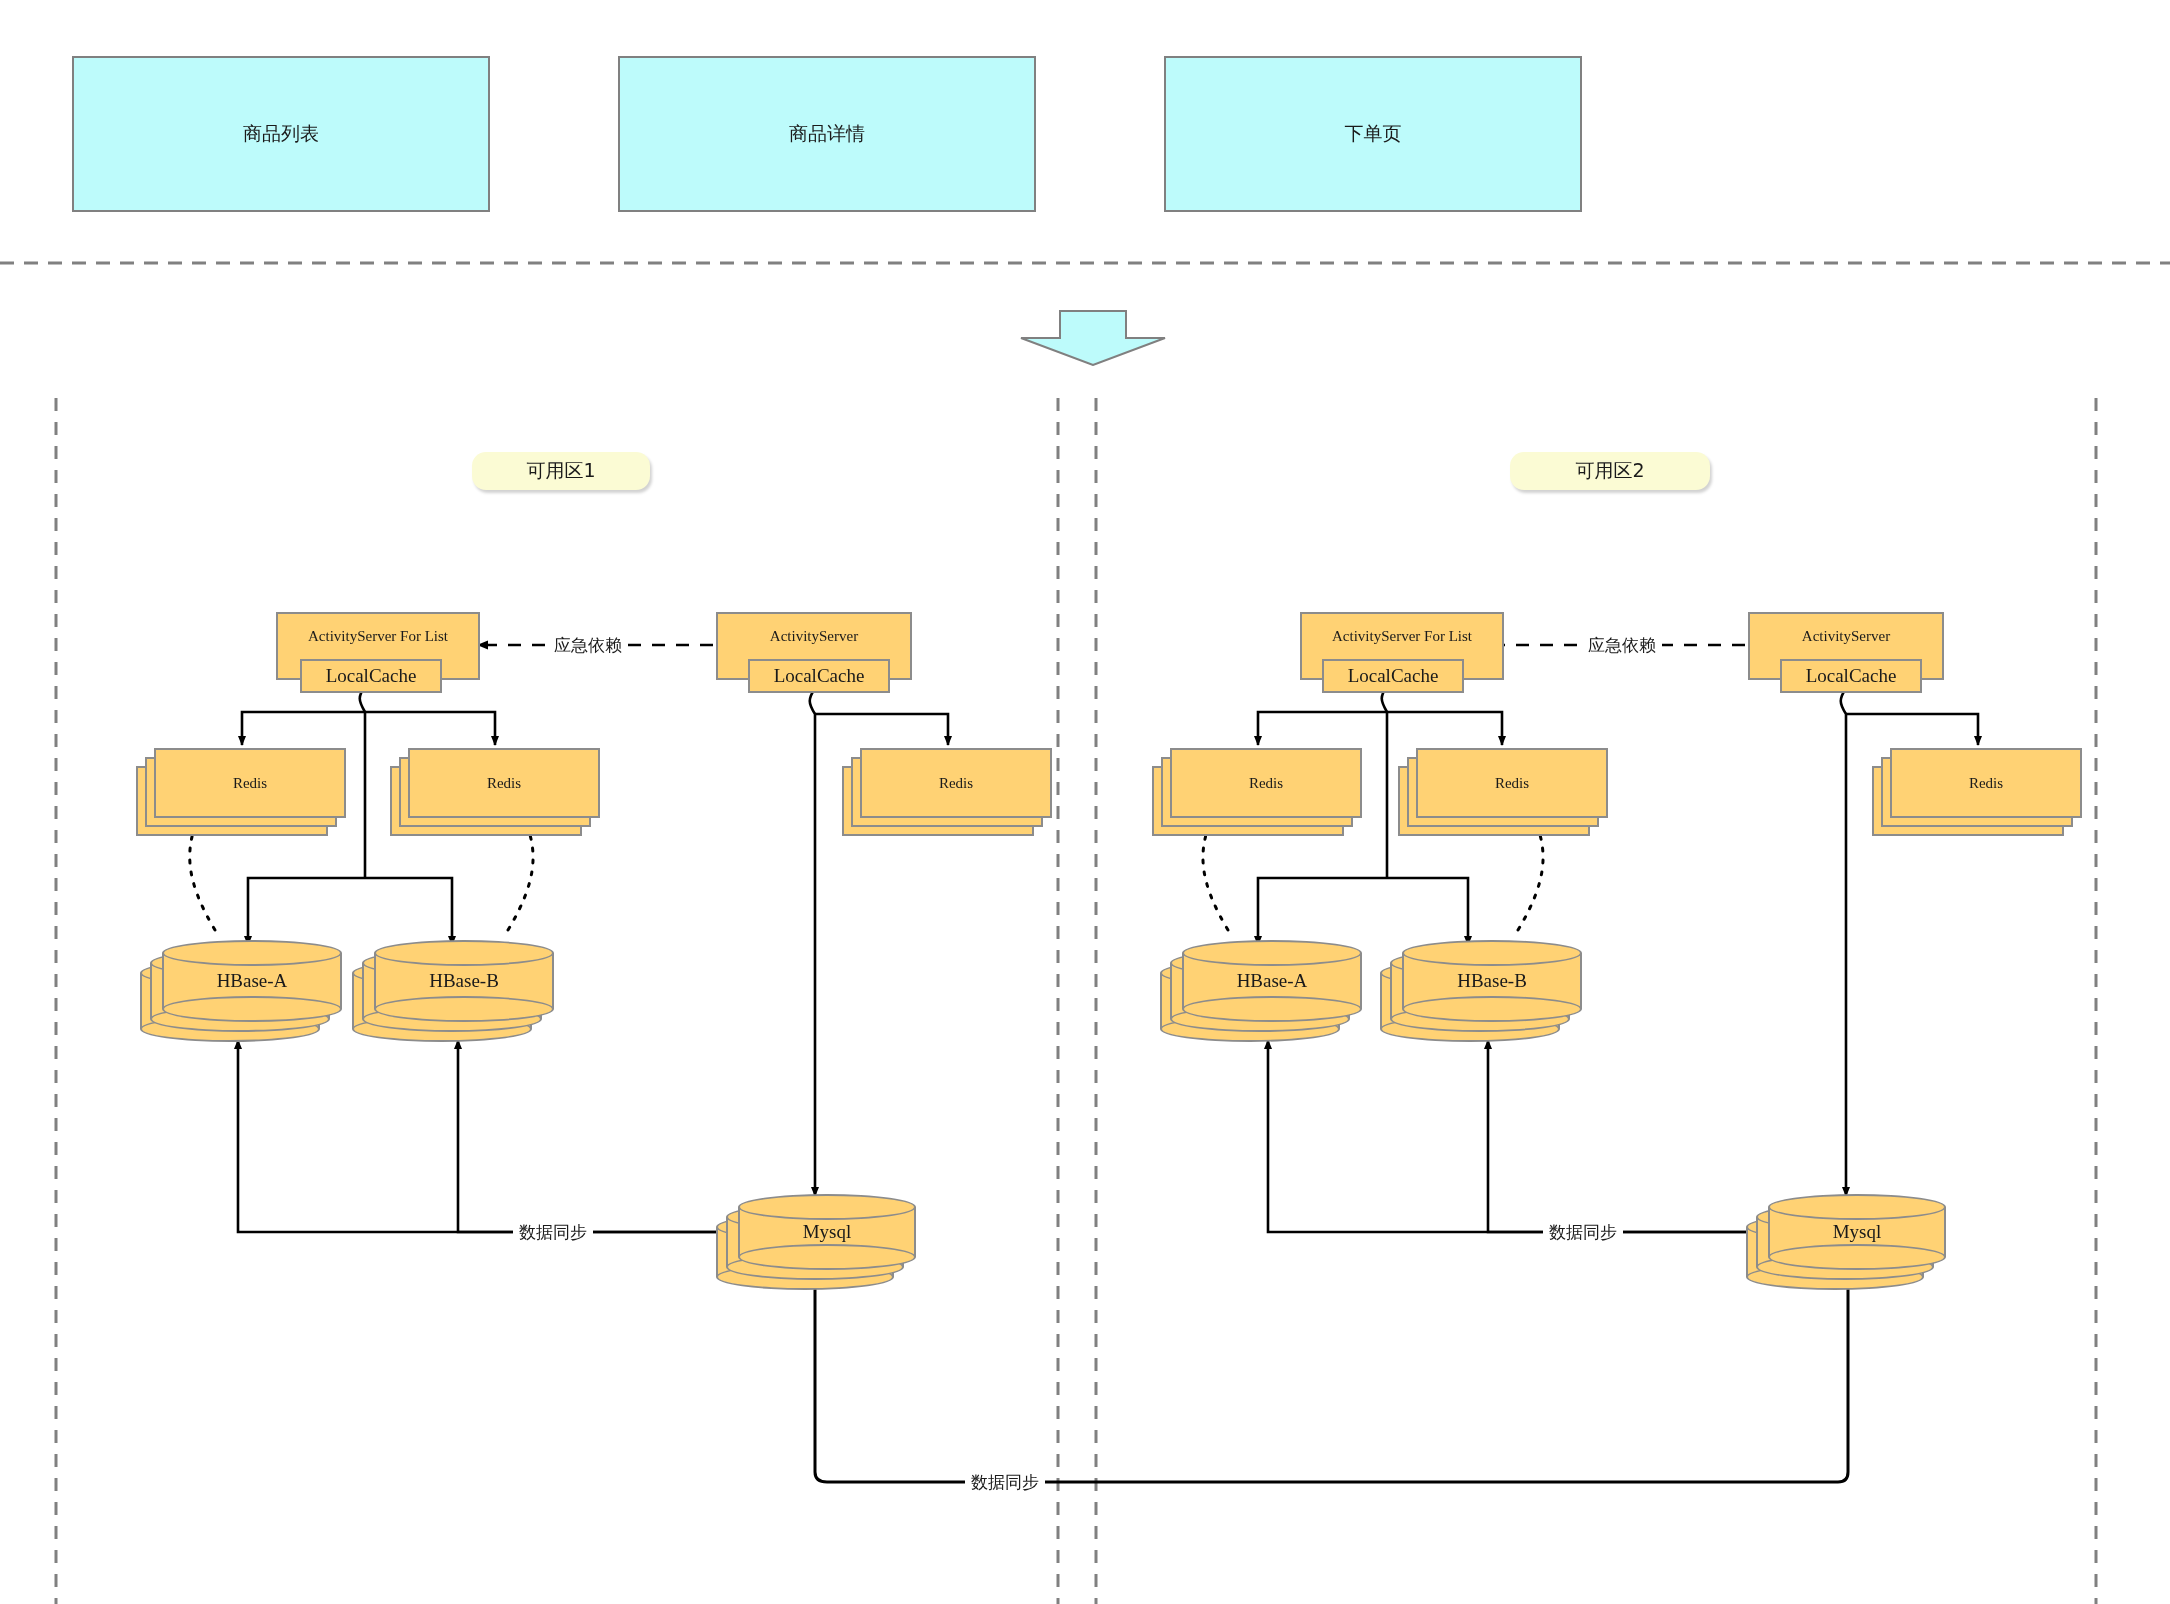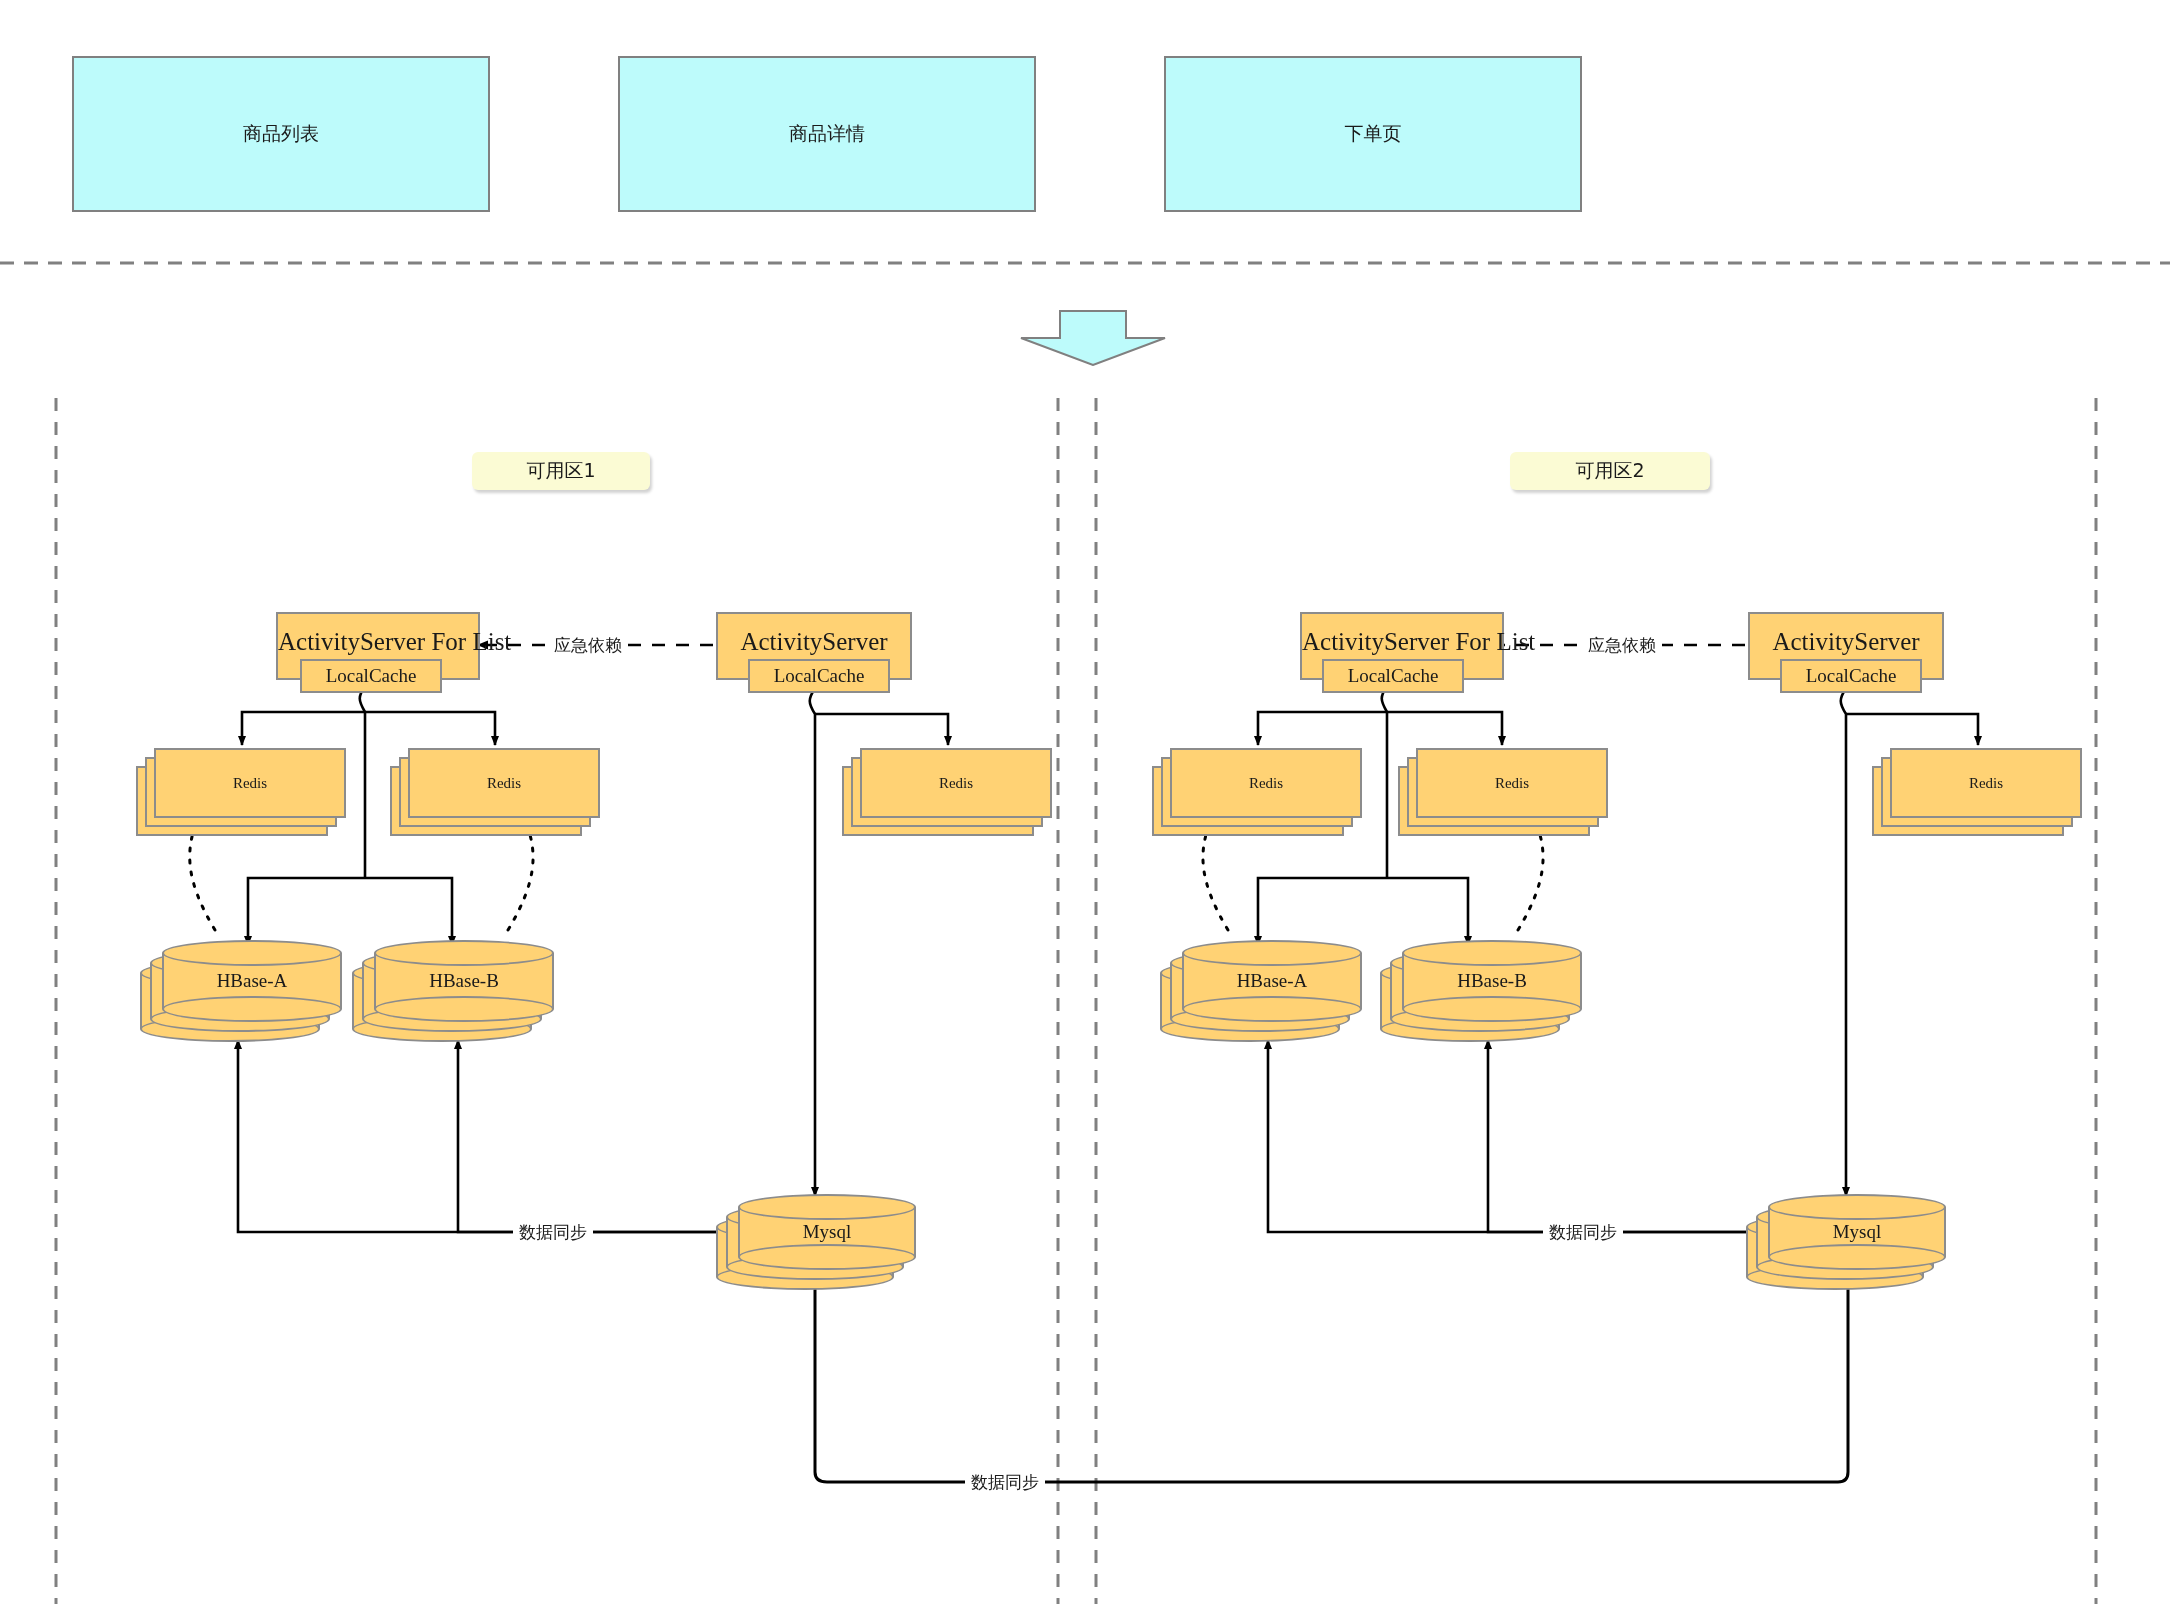--- a/index.html
+++ b/index.html
@@ -15,35 +15,35 @@
     position:absolute;box-sizing:border-box;
     background:#bdfbfb;border:2px solid #808080;
     display:flex;align-items:center;justify-content:center;
     font-size:19px;color:#1a1a1a;
     font-family:"DejaVu Sans","Liberation Sans",sans-serif;
   }
 
   
   .zone-pill{
     position:absolute;box-sizing:border-box;
-    background:#fbfbd4;border:none;border-radius:6px;
+    background:#fbfbd4;border:none;border-radius:14px;
     display:flex;align-items:center;justify-content:center;
     font-size:19px;color:#1a1a1a;
     font-family:"DejaVu Sans","Liberation Sans",sans-serif;
     box-shadow:2px 3px 3px rgba(0,0,0,0.18);
   }
 
   
   .srv{
     position:absolute;box-sizing:border-box;
     background:#ffd274;border:2px solid #8c8c8c;
   }
   .srv .srv-title{
     position:absolute;left:0;right:0;top:14px;
-    text-align:center;font-size:25px;color:#1a1a1a;
+    text-align:center;font-size:15px;color:#1a1a1a;
     white-space:nowrap;
   }
   .localcache{
     position:absolute;box-sizing:border-box;
     background:#ffd274;border:2px solid #8c8c8c;
     display:flex;align-items:center;justify-content:center;
     font-size:19px;color:#1a1a1a;
   }
 
   

